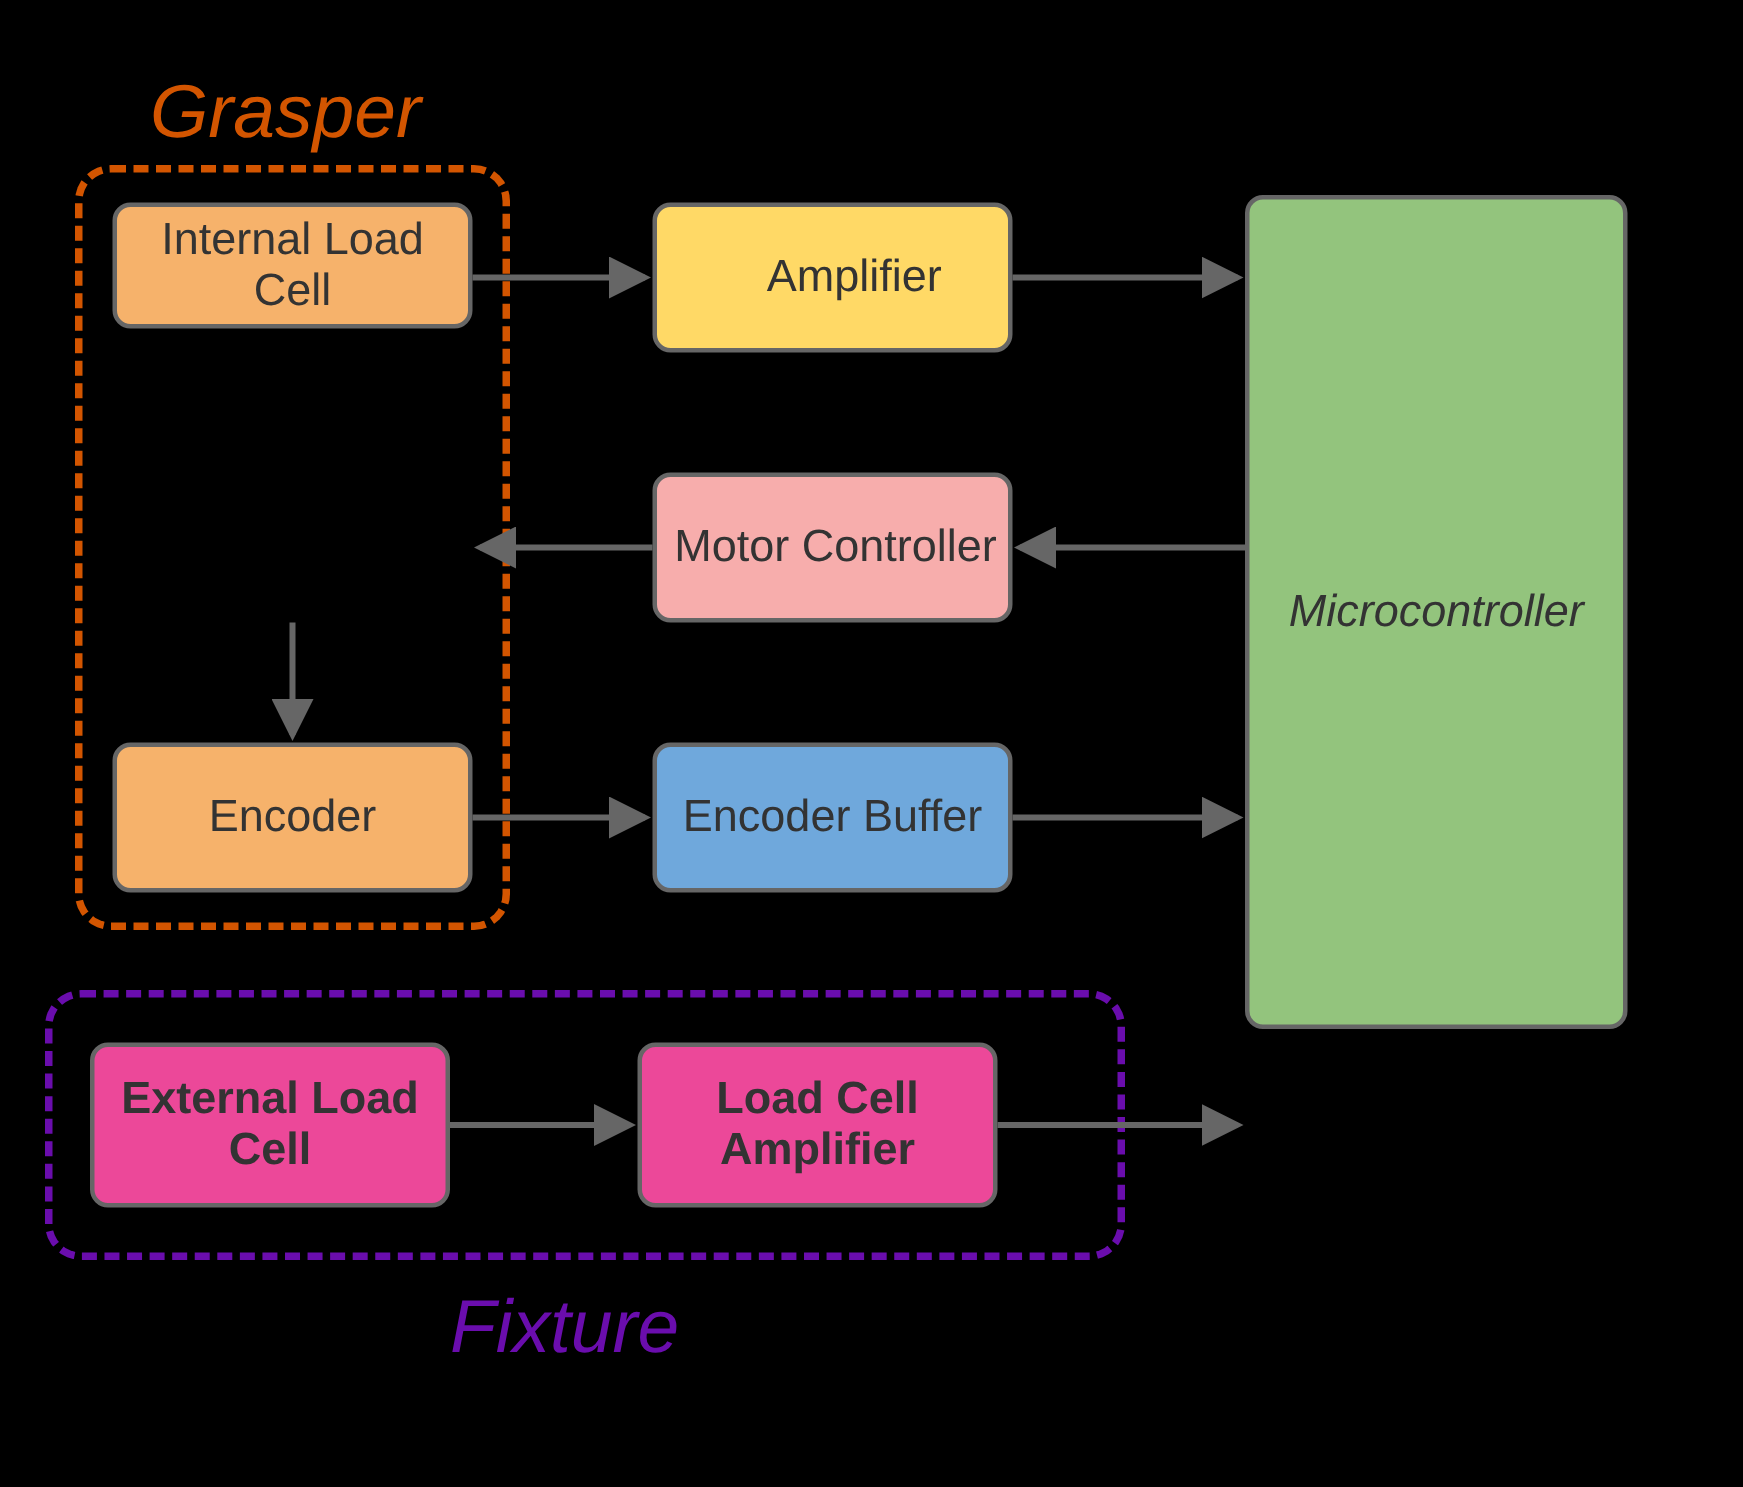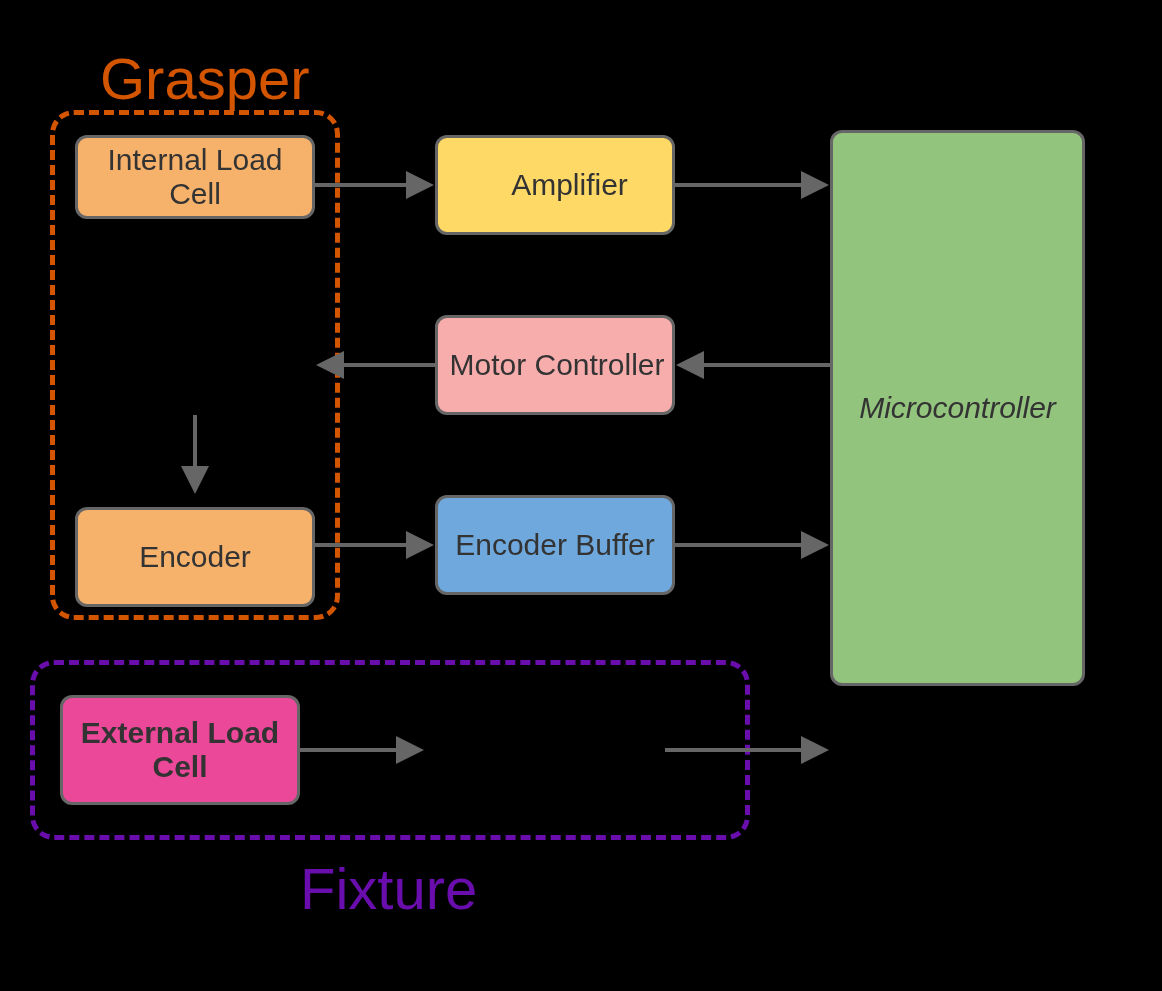--- a/index.html
+++ b/index.html
@@ -43,22 +43,23 @@
     pointer-events: none;
   }
   .group-orange {
     border: 5px dashed #d35500;
   }
   .group-purple {
     border: 5px dashed #6a0dad;
   }
   .group-label {
     position: absolute;
-    font-size: 58px;
+    font-size: 50px;
     font-weight: 500;
+    font-style: italic;
   }
   .lbl-orange { color: #d35500; }
   .lbl-purple { color: #6a0dad; }
 
   svg.arrows {
     position: absolute;
     left: 0; top: 0;
     width: 1162px;
     height: 991px;
     pointer-events: none;
@@ -71,24 +72,25 @@
 
   <div class="group group-orange" style="left:50px; top:110px; width:290px; height:510px;"></div>
   <div class="group group-purple" style="left:30px; top:660px; width:720px; height:180px;"></div>
 
   <div class="group-label lbl-orange" style="left:100px; top:45px;">Grasper</div>
   <div class="group-label lbl-purple" style="left:300px; top:855px;">Fixture</div>
 
   <div class="block orange" style="left:75px; top:135px; width:240px; height:84px;">Internal Load Cell</div>
 
 
-  <div class="block orange" style="left:75px; top:507px; width:240px; height:100px;">Encoder</div>
+  <div class="block orange" style="left:75px; top:495px; width:240px; height:100px;">Encoder</div>
 
   <div class="block purpleFill" style="left:60px; top:695px; width:240px; height:110px;">External Load Cell</div>
 
+  <div class="block purpleFill" style="left:425px; top:695px; width:240px; height:110px;">Load Cell Amplifier</div>
 
   <div class="block yellow" style="left:435px; top:135px; width:240px; height:100px;">Amplifier</div>
 
   <div class="block pink" style="left:435px; top:315px; width:240px; height:100px;">Motor Controller</div>
 
   <div class="block blue" style="left:435px; top:495px; width:240px; height:100px;">Encoder Buffer</div>
 
   <div class="block green" style="left:830px; top:130px; width:255px; height:556px;font-style:italic;">Microcontroller</div>
 
   <svg class="arrows">

